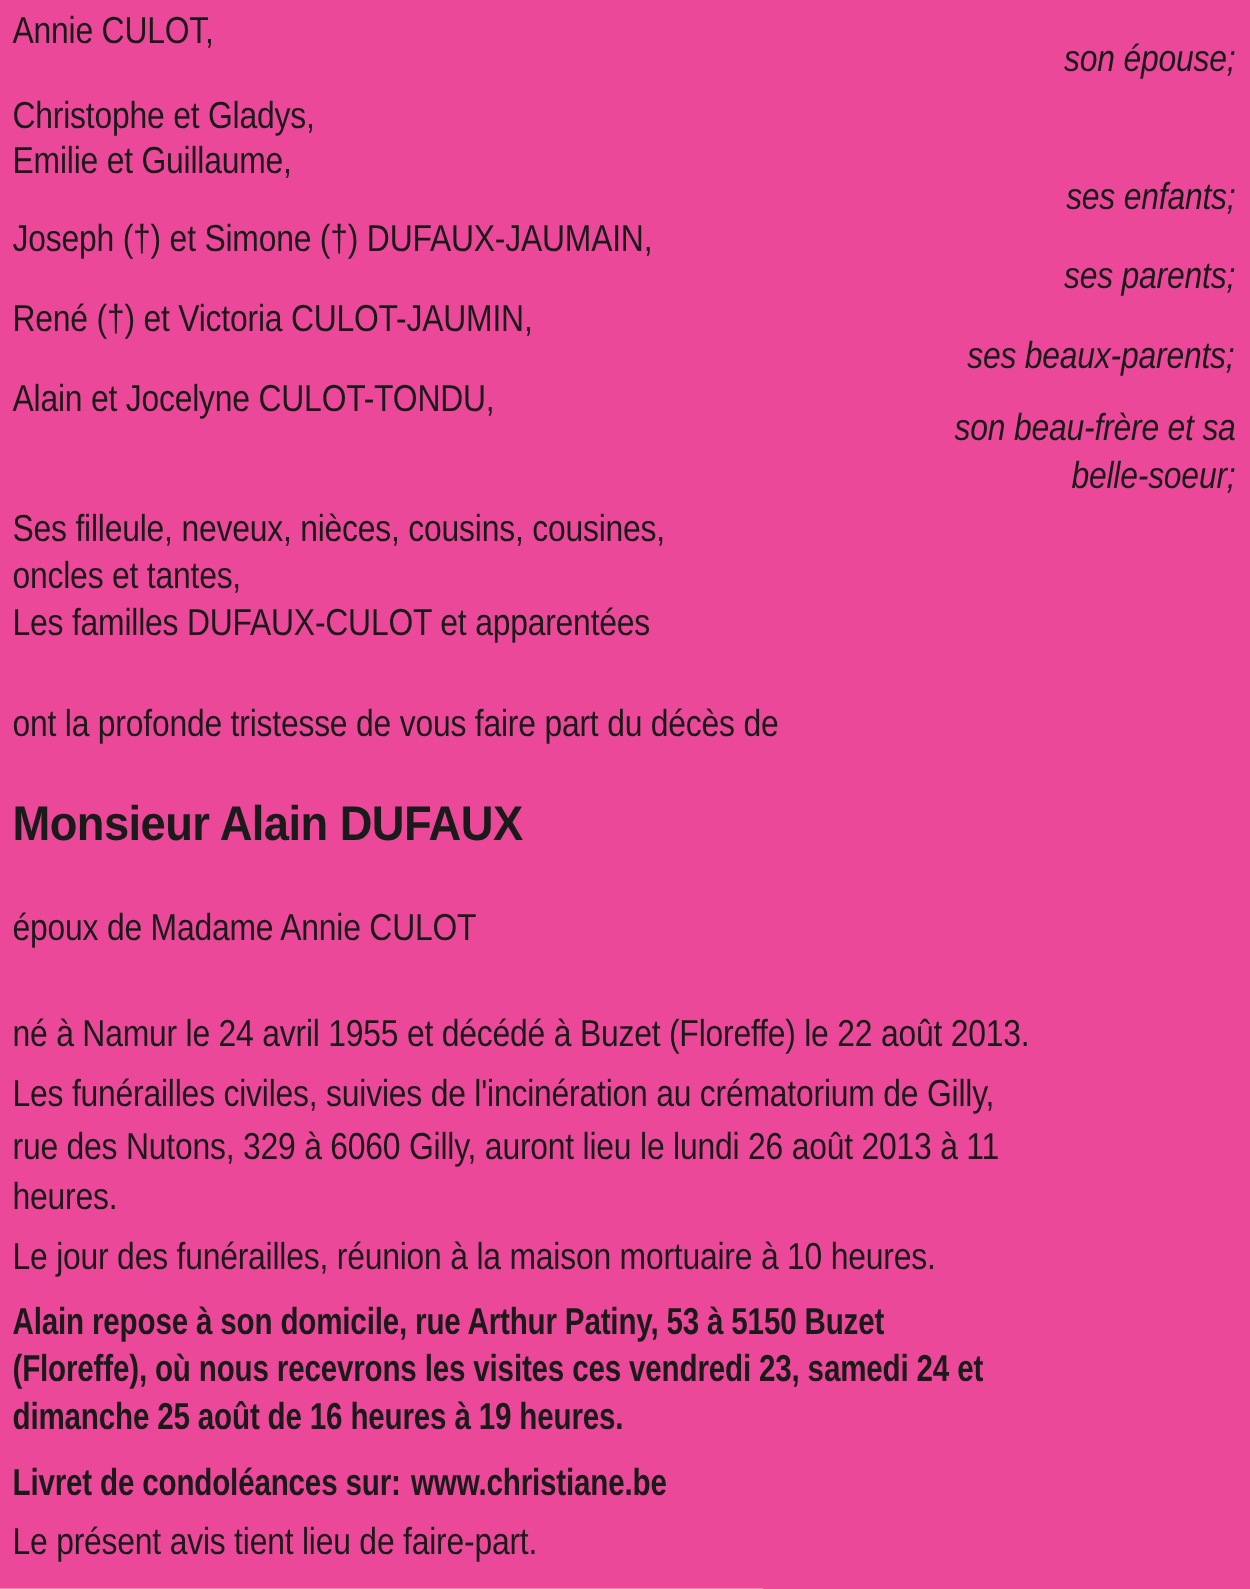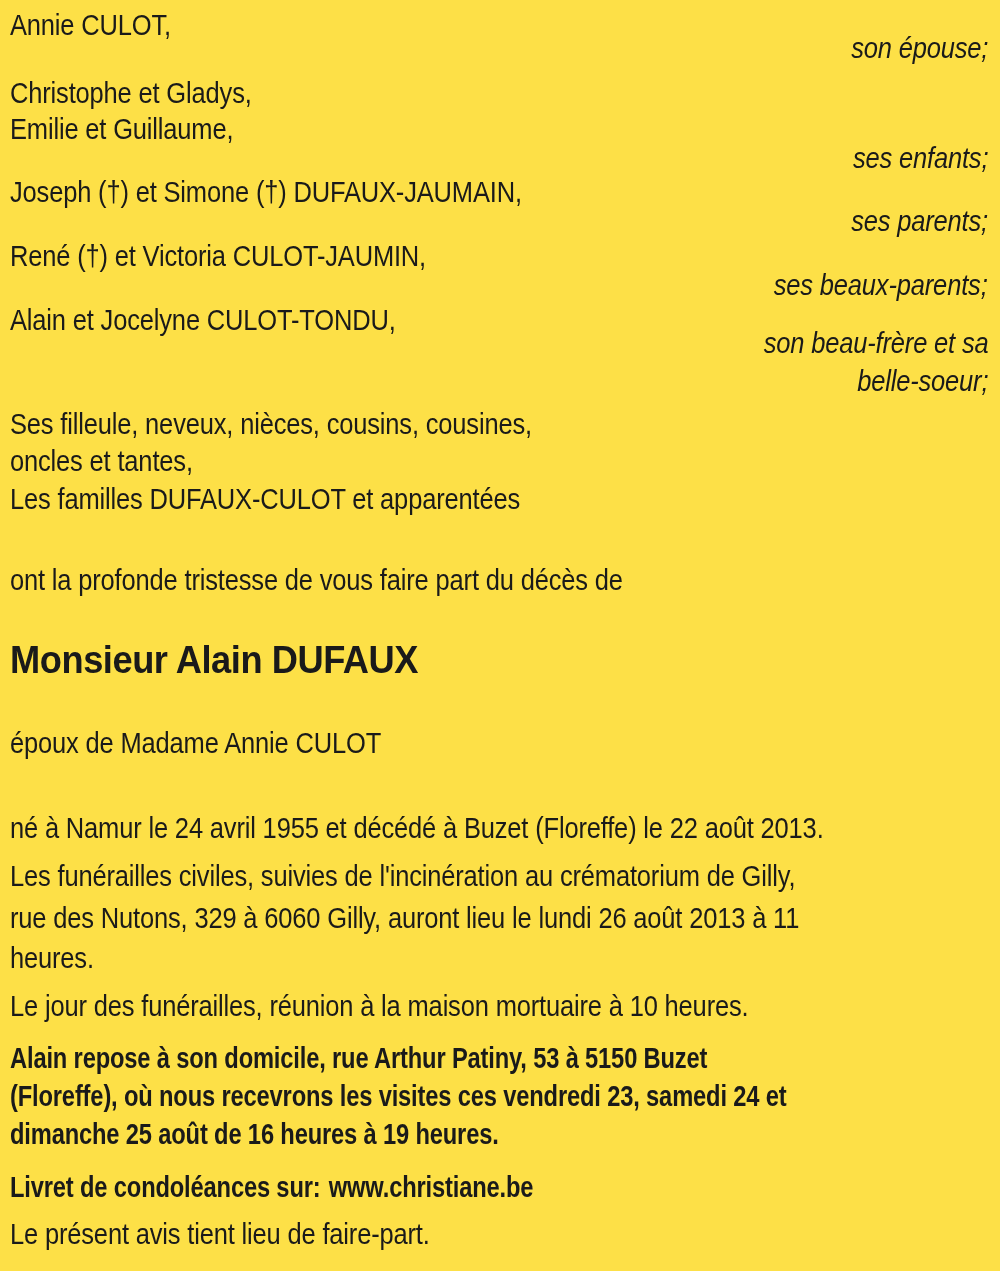--- a/index.html
+++ b/index.html
@@ -5,21 +5,21 @@
   html, body { margin: 0; padding: 0; }
   body {
     width: 1000px; height: 1271px;
     background: #ffffff;
     font-family: "Liberation Sans", sans-serif;
     overflow: hidden;
   }
   .page {
     position: relative;
     width: 1000px; height: 1271px;
-    background: #fde047;
+    background: #ec4899;
     color: #1a1a1a;
   }
   .ln {
     position: absolute;
     white-space: nowrap;
     font-size: 30px;
     line-height: 1.1;
     letter-spacing: -0.2px;
   }
   

